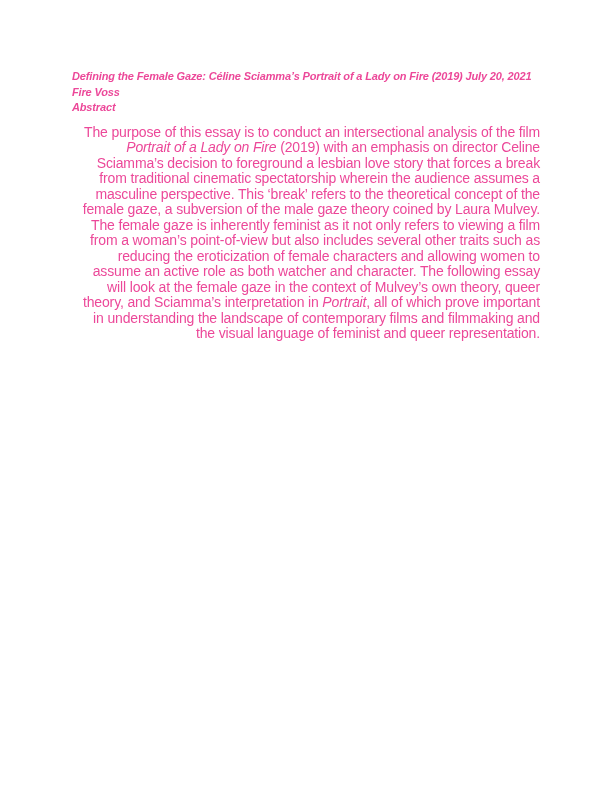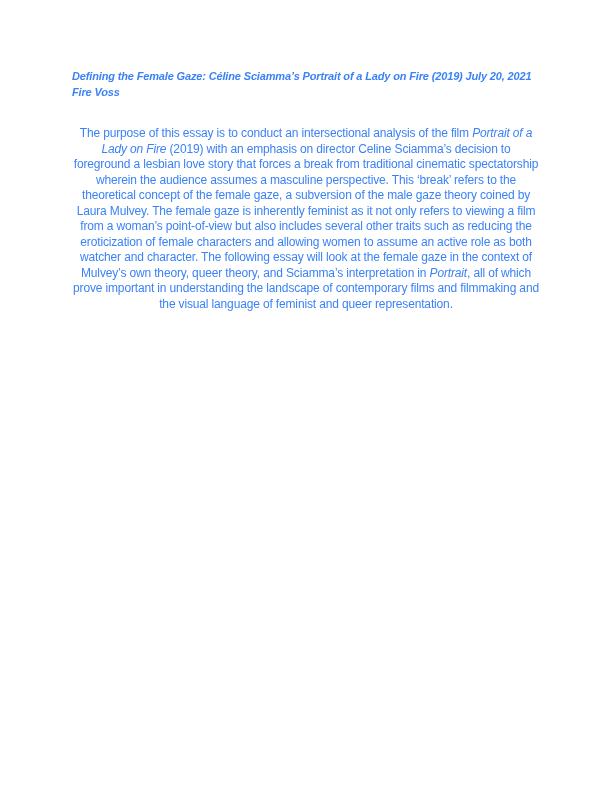--- a/index.html
+++ b/index.html
@@ -7,56 +7,57 @@
     padding: 0;
     background: #ffffff;
   }
   .page {
     position: relative;
     width: 612px;
     height: 792px;
     background: #ffffff;
     overflow: hidden;
     font-family: "Liberation Sans", "DejaVu Sans", sans-serif;
-    color: #3b82f6;
+    color: #ec4899;
   }
   .content {
     position: absolute;
     left: 72px;
     top: 69px;
     width: 468px;
   }
   .header-line {
     font-size: 11px;
     line-height: 15.5px;
     font-weight: bold;
     font-style: italic;
     letter-spacing: -0.15px;
   }
   .title-line {
     white-space: nowrap;
   }
   .abstract-paragraph {
-    margin-top: 26px;
-    font-size: 12px;
+    margin-top: 9px;
+    font-size: 14px;
     line-height: 15.5px;
     letter-spacing: -0.15px;
-    text-align: center;
+    text-align: right;
   }
   .abstract-paragraph .italic {
     font-style: italic;
   }
 </style>
 </head>
 <body>
 
 <div class="page">
   <div class="content">
 
     <div class="header">
       <div class="header-line title-line">Defining the Female Gaze: Céline Sciamma’s Portrait of a Lady on Fire (2019) July 20, 2021</div>
       <div class="header-line">Fire Voss</div>
+      <div class="header-line">Abstract</div>
     </div>
 
     <div class="abstract-paragraph"><span>The purpose of this essay is to conduct an intersectional analysis of the film </span><span class="italic">Portrait of a Lady on Fire</span><span> (2019) with an emphasis on director Celine Sciamma’s decision to foreground a lesbian love story that forces a break from traditional cinematic spectatorship wherein the audience assumes a masculine perspective. This ‘break’ refers to the theoretical concept of the female gaze, a subversion of the male gaze theory coined by Laura Mulvey. The female gaze is inherently feminist as it not only refers to viewing a film from a woman’s point-of-view but also includes several other traits such as reducing the eroticization of female characters and allowing women to assume an active role as both watcher and character. The following essay will look at the female gaze in the context of Mulvey’s own theory, queer theory, and Sciamma’s interpretation in </span><span class="italic">Portrait</span><span>, all of which prove important in understanding the landscape of contemporary films and filmmaking and the visual language of feminist and queer representation.</span></div>
 
   </div>
 </div>
 
 </body></html>

